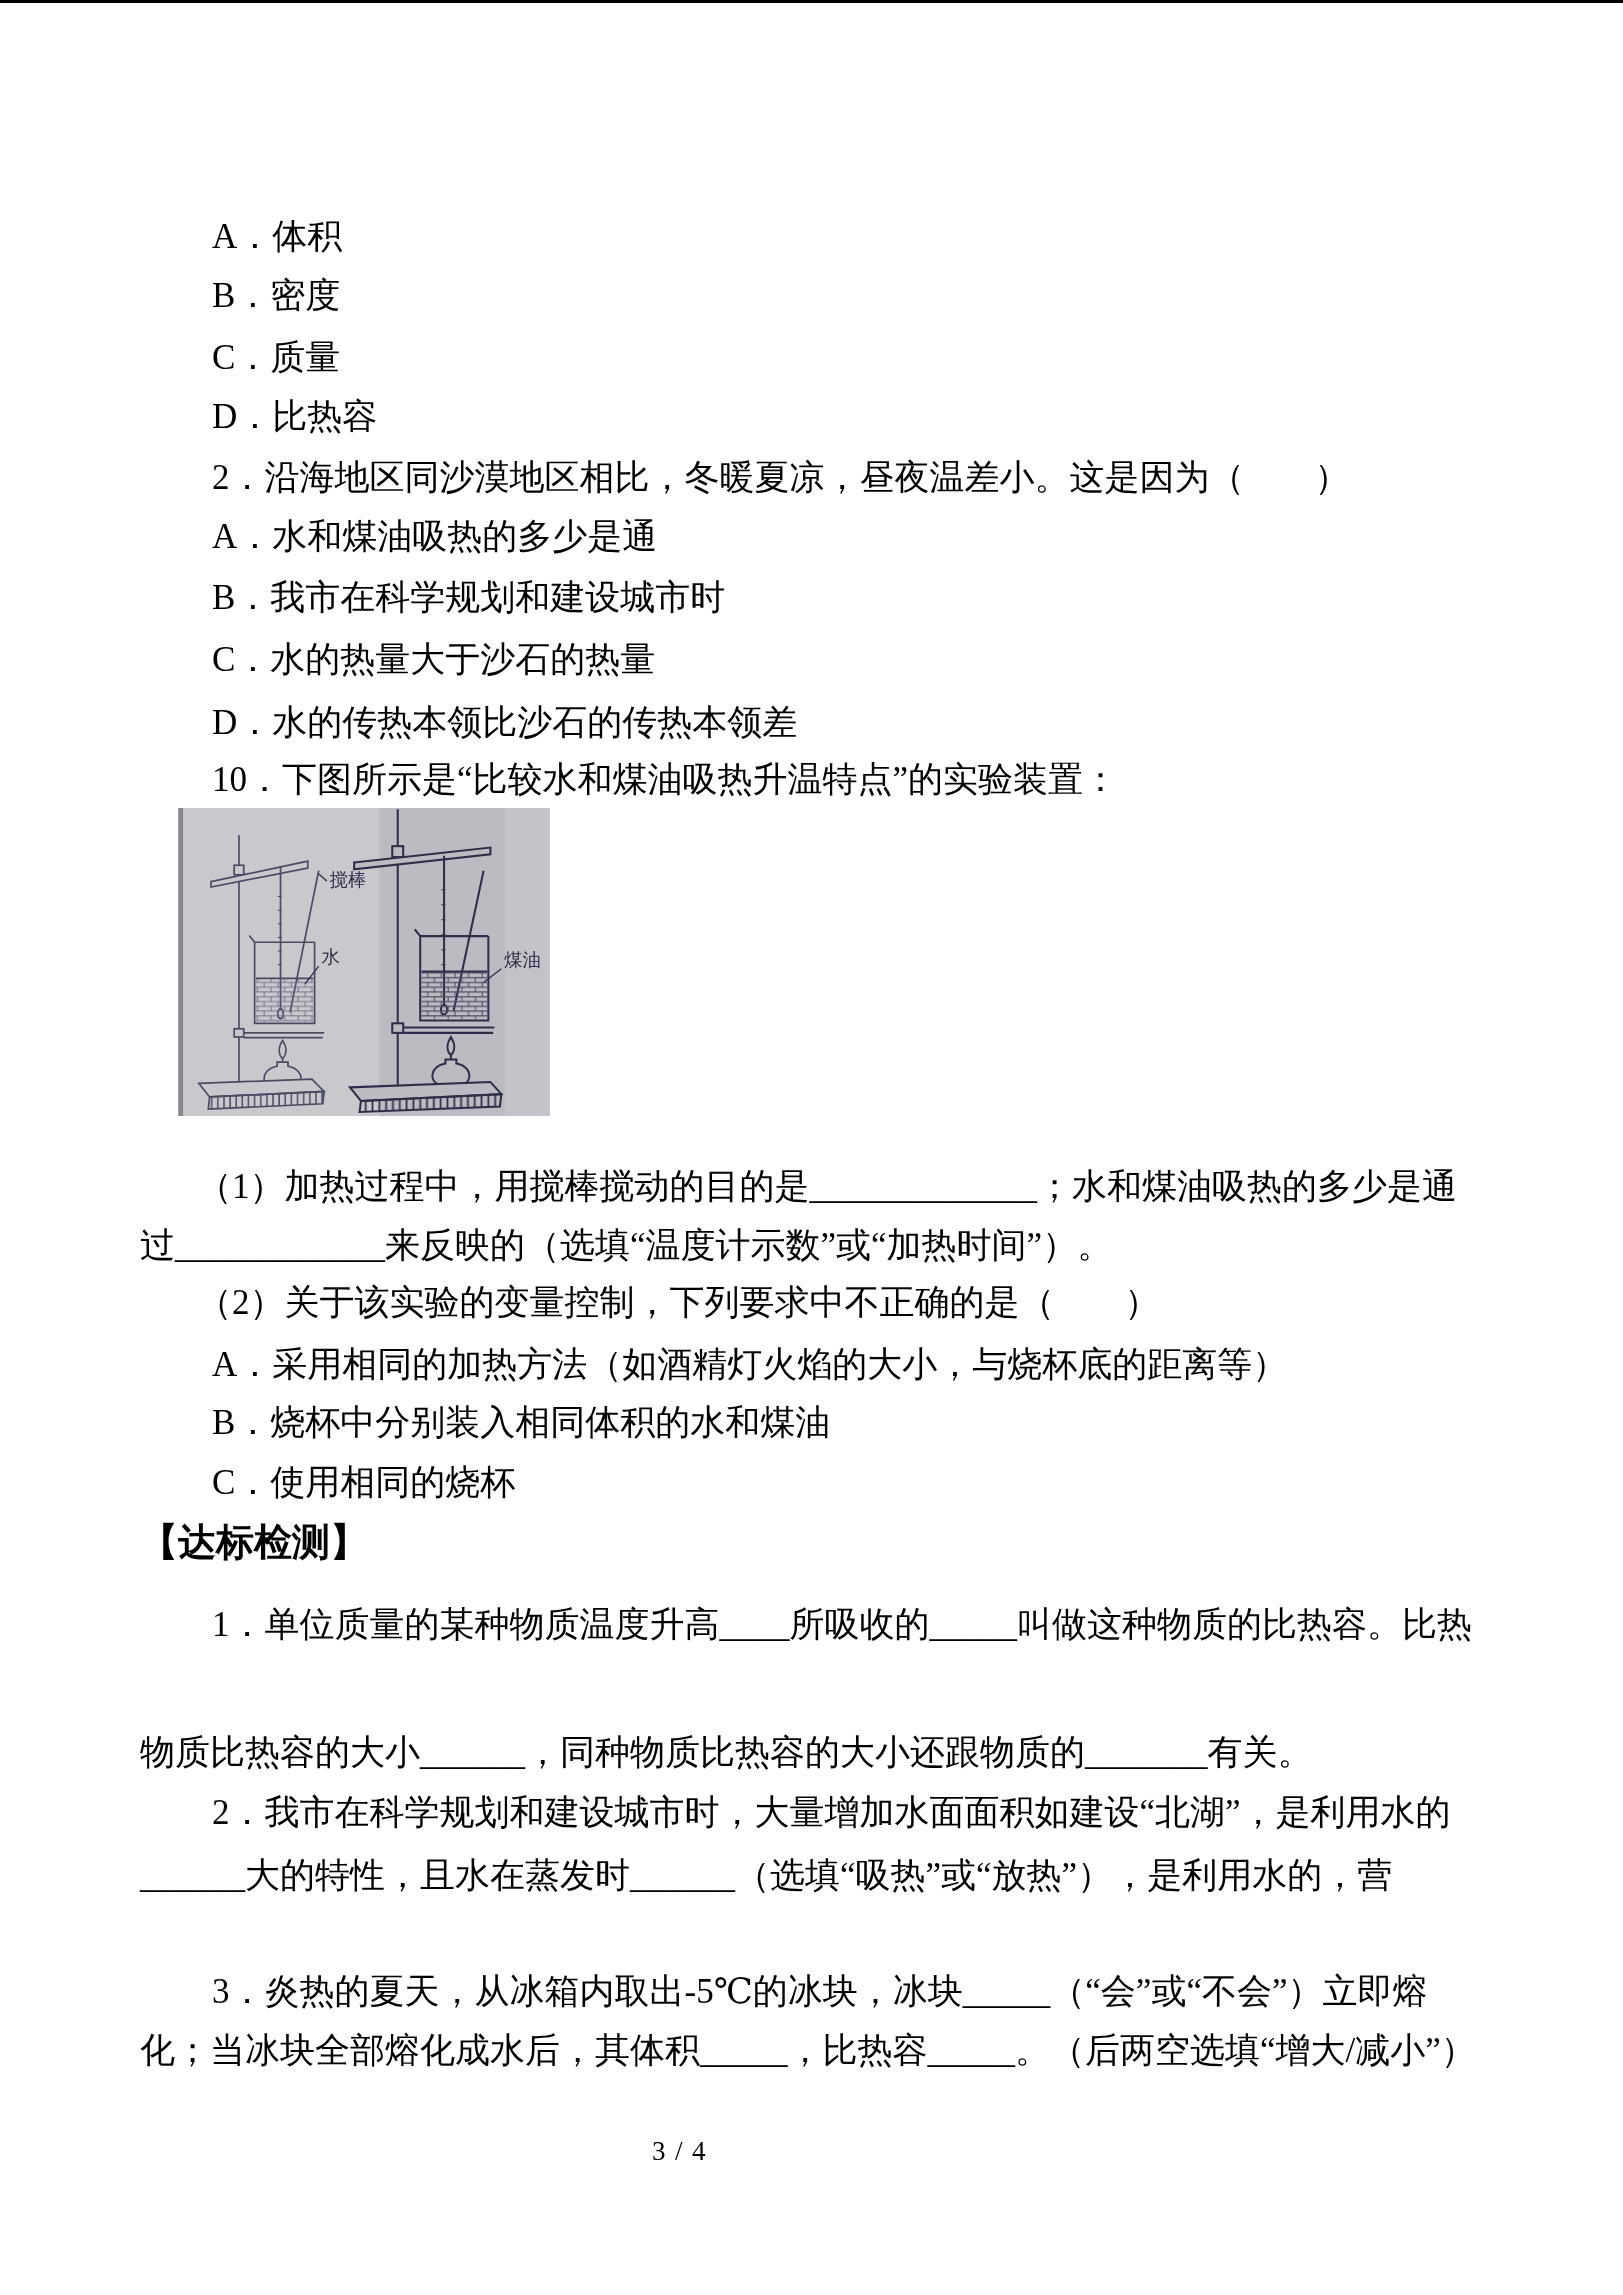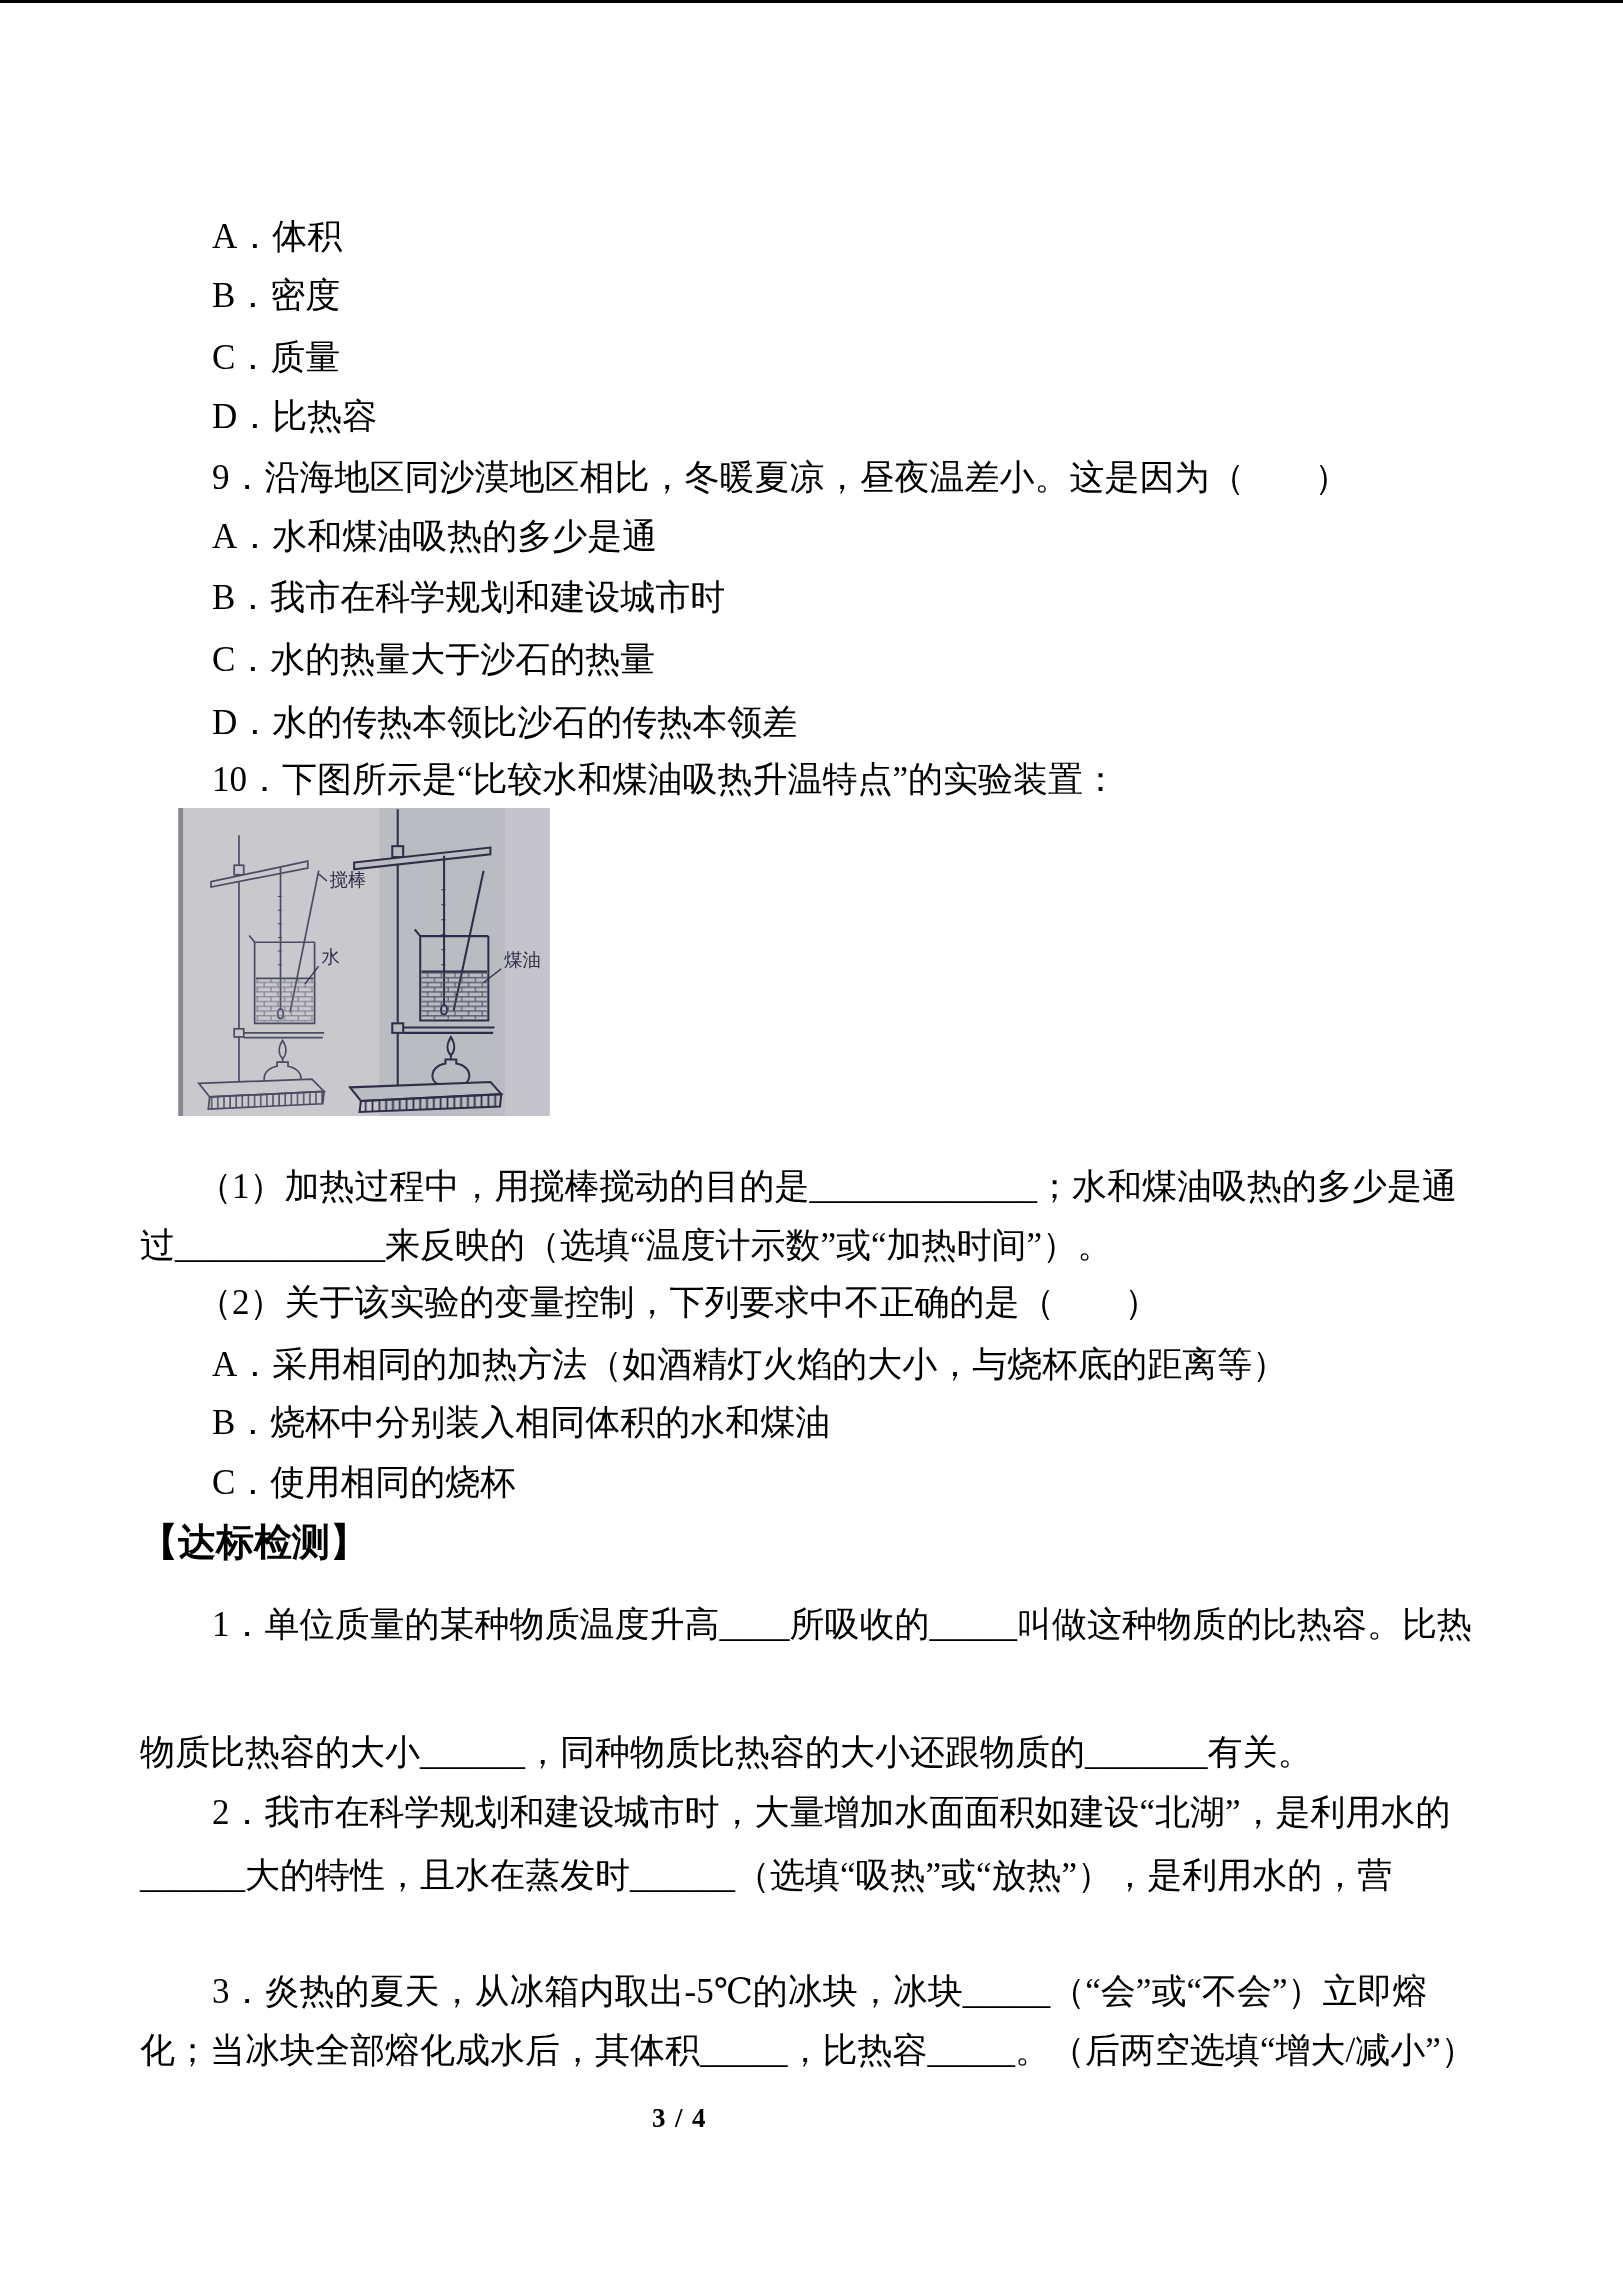--- a/index.html
+++ b/index.html
@@ -5,36 +5,36 @@
   html,body{margin:0;padding:0;background:#ffffff;}
   .page{position:relative;width:1623px;height:2295px;background:#ffffff;overflow:hidden;
         font-family:"Liberation Serif","DejaVu Serif",serif;color:#000;}
   .topbar{position:absolute;top:0;left:0;width:1623px;height:2.7px;background:#000;}
   .ln{position:absolute;left:140px;font-size:35px;line-height:41px;white-space:pre;
       font-family:"Liberation Serif","DejaVu Serif",serif;color:#000;}
   .ind{left:212px;}
   .indp{left:197px;}
   .hd{font-weight:bold;font-size:38px;}
   .footer{position:absolute;left:0;width:1359px;text-align:center;font-size:27px;
-          font-weight:bold;letter-spacing:1.4px;}
+          font-weight:normal;letter-spacing:1.4px;margin-top:33px;}
   .figure{position:absolute;left:178px;top:808px;width:372px;height:308px;}
   svg text{font-family:"Liberation Serif","DejaVu Serif",serif;}
 </style>
 </head>
 <body>
 
 <div class="page">
   <div class="topbar"></div>
 
   <div class="ln ind" style="top:216px">A．体积</div>
   <div class="ln ind" style="top:275px">B．密度</div>
   <div class="ln ind" style="top:337px">C．质量</div>
   <div class="ln ind" style="top:396px">D．比热容</div>
 
-  <div class="ln ind" style="top:457px">9．沿海地区同沙漠地区相比，冬暖夏凉，昼夜温差小。这是因为（　　）</div>
+  <div class="ln ind" style="top:457px">2．沿海地区同沙漠地区相比，冬暖夏凉，昼夜温差小。这是因为（　　）</div>
   <div class="ln ind" style="top:516px">A．水和煤油吸热的多少是通</div>
   <div class="ln ind" style="top:577px">B．我市在科学规划和建设城市时</div>
   <div class="ln ind" style="top:639px">C．水的热量大于沙石的热量</div>
   <div class="ln ind" style="top:702px">D．水的传热本领比沙石的传热本领差</div>
 
   <div class="ln ind" style="top:759px">10．下图所示是“比较水和煤油吸热升温特点”的实验装置：</div>
 
   <div class="figure">
     <svg viewBox="0 0 545 452" width="372" height="308">
       <defs>

